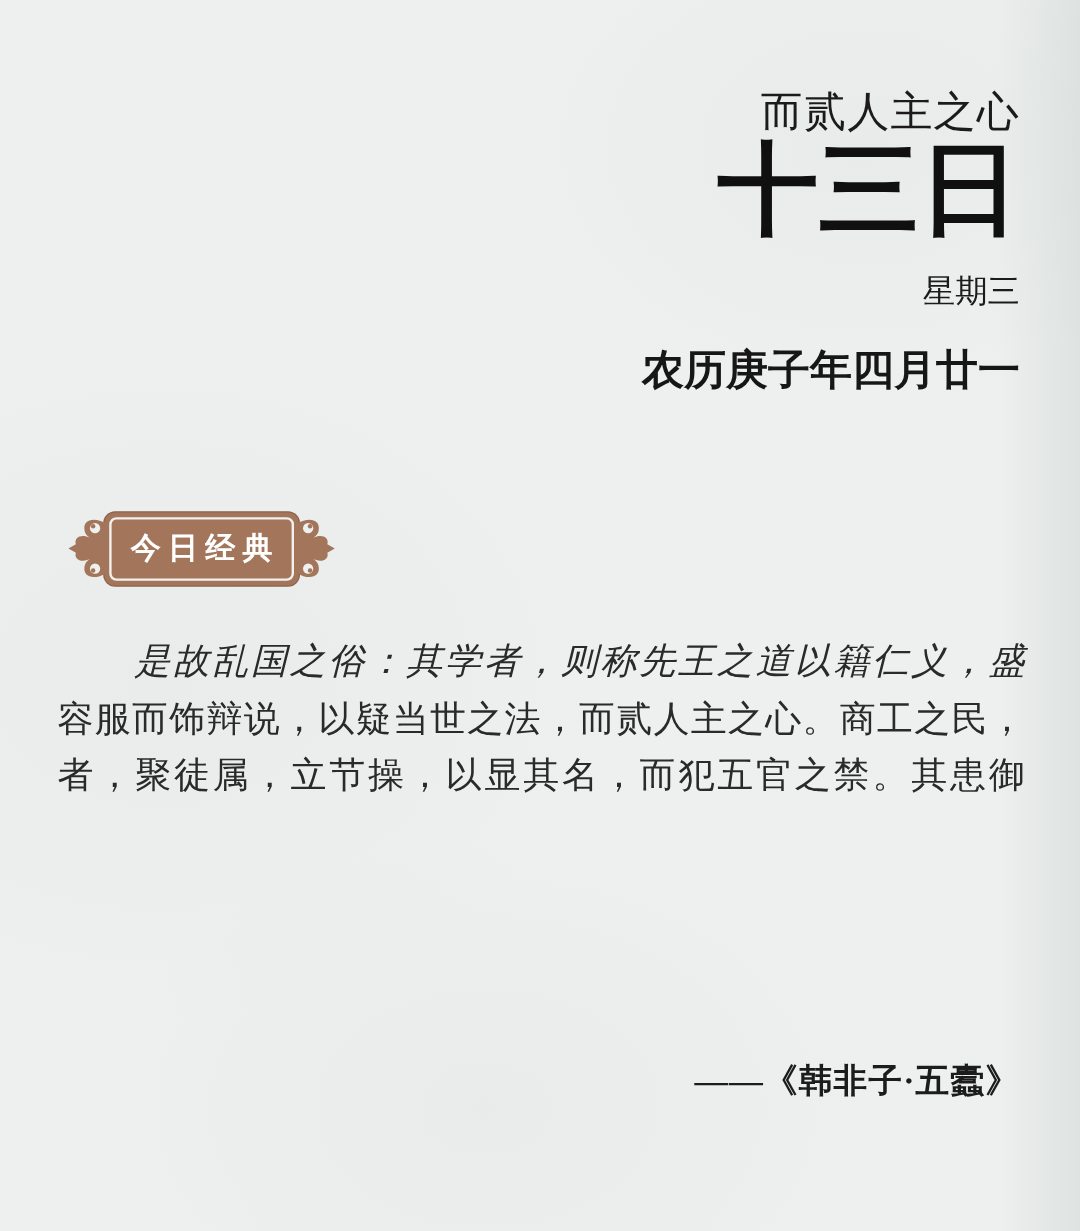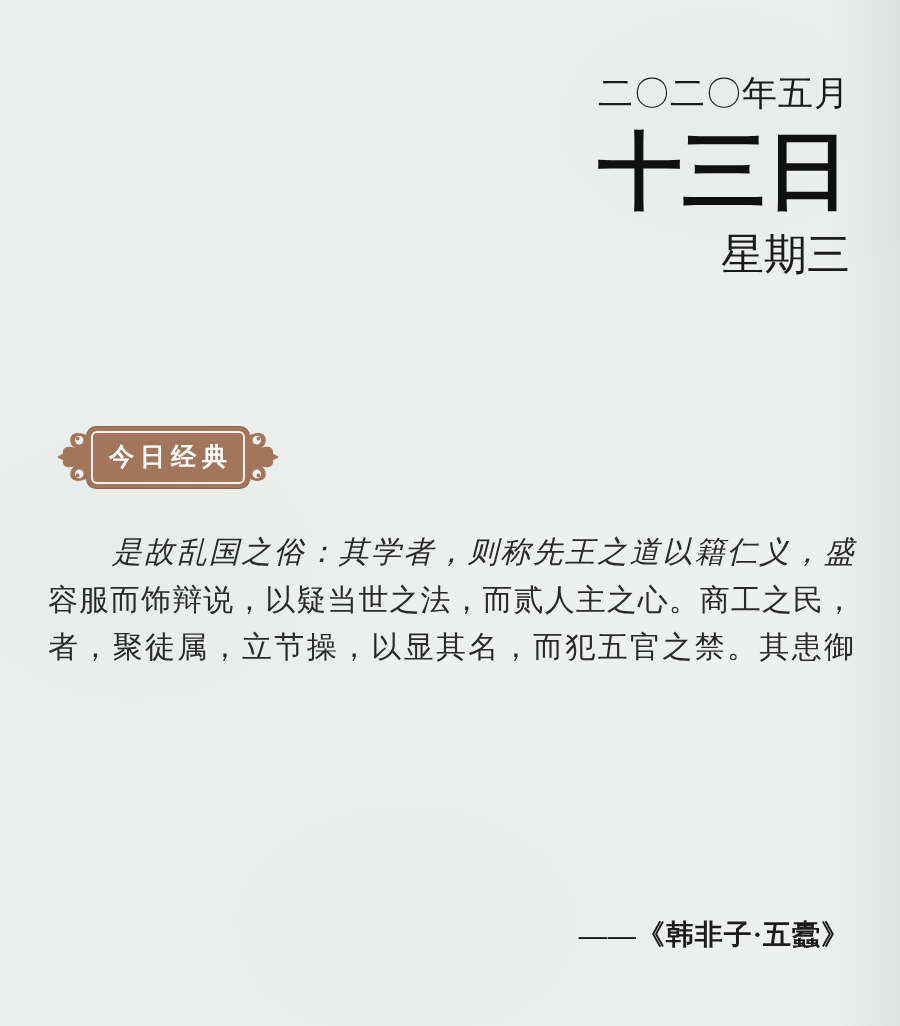--- a/index.html
+++ b/index.html
@@ -31,24 +31,23 @@
     font-size: 35px;
     letter-spacing: 1px;
     color: #1b1b1b;
     line-height: 36px;
   }
   .day-line {
     font-size: 84px;
     font-weight: 700;
     color: #101010;
     line-height: 96px;
-    margin-top: 12px;
   }
   .weekday-line {
-    font-size: 43px;
+    font-size: 27px;
     color: #1b1b1b;
     line-height: 38px;
     margin-top: 16px;
   }
   .lunar-line {
     font-size: 35px;
     font-weight: 600;
     color: #161616;
     line-height: 38px;
     margin-top: 28px;
@@ -99,36 +98,37 @@
     text-align-last: justify;
     line-height: 47.5px;
     height: 47.5px;
     white-space: nowrap;
   }
   .classic-line.first { text-indent: 64px; font-style: italic; }
 
   .attribution {
     position: absolute;
     right: 50px;
-    top: 916px;
+    top: 882px;
     font-size: 28px;
     font-weight: 600;
     color: #1c1c1c;
     letter-spacing: 1px;
   }
 </style>
 </head>
 <body>
 
 <div class="page">
 
   <div class="header">
-    <div class="month-line">二〇二〇年五月</div>
+    <div class="month-line">而贰人主之心</div>
     <div class="day-line">十三日</div>
     <div class="weekday-line">星期三</div>
+    <div class="lunar-line">农历庚子年四月廿一</div>
   </div>
 
   <div class="badge">
     <svg class="scroll left" width="32" height="62" viewBox="0 0 36 64" aria-hidden="true">
       <path d="M0 9 C 12 2, 22 5, 21 14 C 21 17, 19 20, 16 22 C 24 18, 31 22, 29 28 L 36 32 L 29 36 C 31 42, 24 46, 16 42 C 19 44, 21 47, 21 50 C 22 59, 12 62, 0 55 Z" fill="#a3765c"></path>
       <circle cx="11" cy="13" r="4.8" fill="#eef1f0"></circle>
       <circle cx="12.8" cy="11.3" r="2.1" fill="#a3765c"></circle>
       <circle cx="11" cy="51" r="4.8" fill="#eef1f0"></circle>
       <circle cx="12.8" cy="52.7" r="2.1" fill="#a3765c"></circle>
     </svg>

